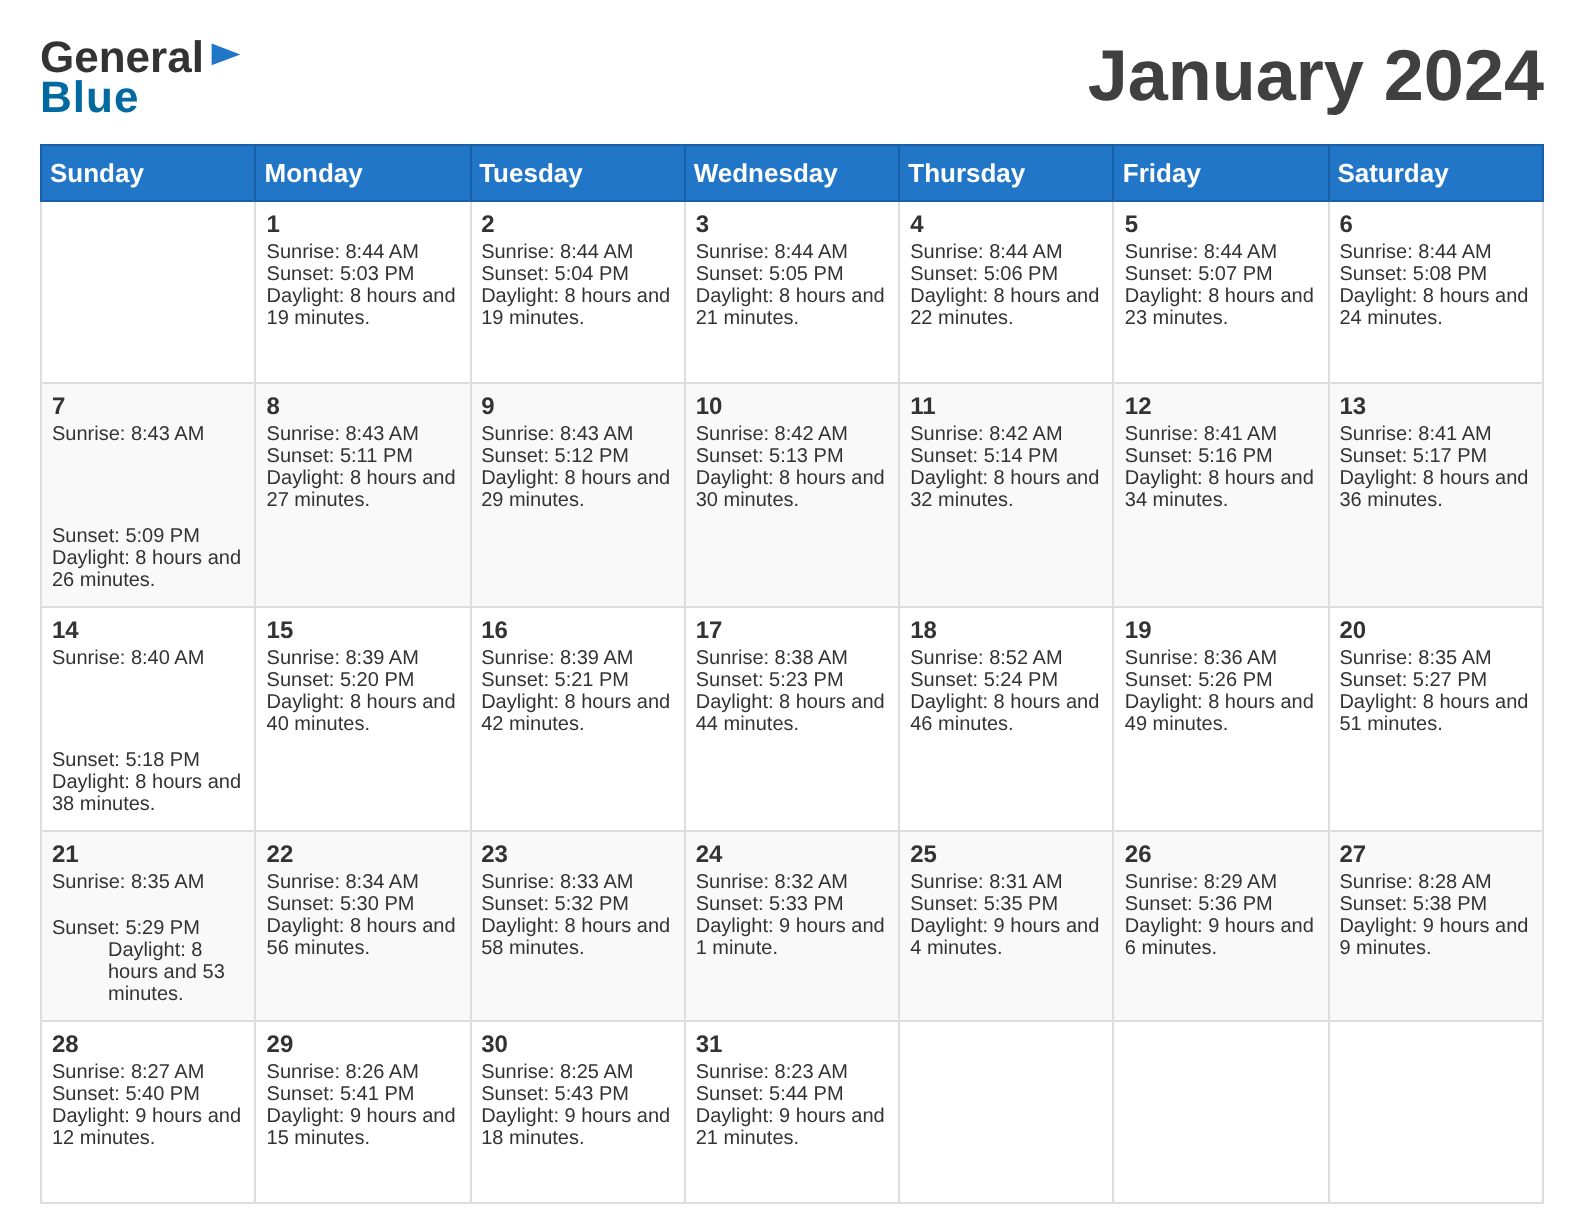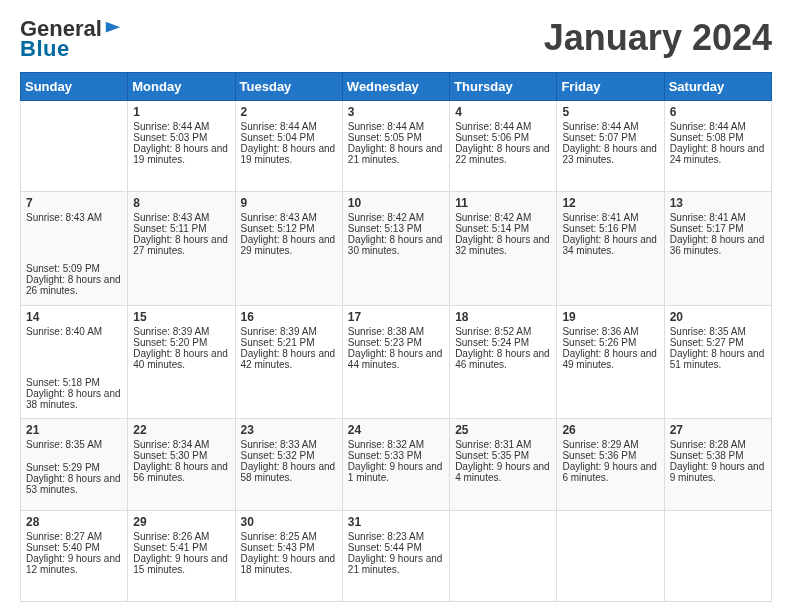--- a/index.html
+++ b/index.html
@@ -253,21 +253,21 @@
             <span style="display: block;">Sunrise: 8:35 AM</span>
             <span style="display: block;">Sunset: 5:27 PM</span>
             <span style="display: block;">Daylight: 8 hours and 51 minutes.</span>
           </td>
         </tr>
         <tr>
           <td>
             <span class="day-num">21</span>
             <span style="display: block;">Sunrise: 8:35 AM</span>
             <span style="display: block; margin-top: 12px;">Sunset: 5:29 PM</span>
-            <span style="display: block;">Daylight: 8 hours and 53 minutes.</span>
+            <span style="display: block; margin-left: 28px;">Daylight: 8 hours and 53 minutes.</span>
           </td>
           <td>
             <span class="day-num">22</span>
             <span style="display: block;">Sunrise: 8:34 AM</span>
             <span style="display: block;">Sunset: 5:30 PM</span>
             <span style="display: block;">Daylight: 8 hours and 56 minutes.</span>
           </td>
           <td>
             <span class="day-num">23</span>
             <span style="display: block;">Sunrise: 8:33 AM</span>

